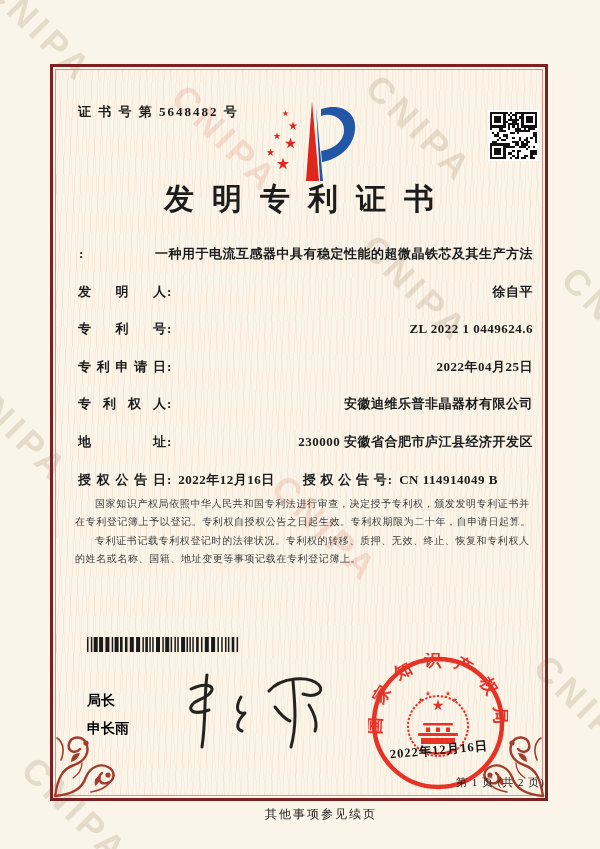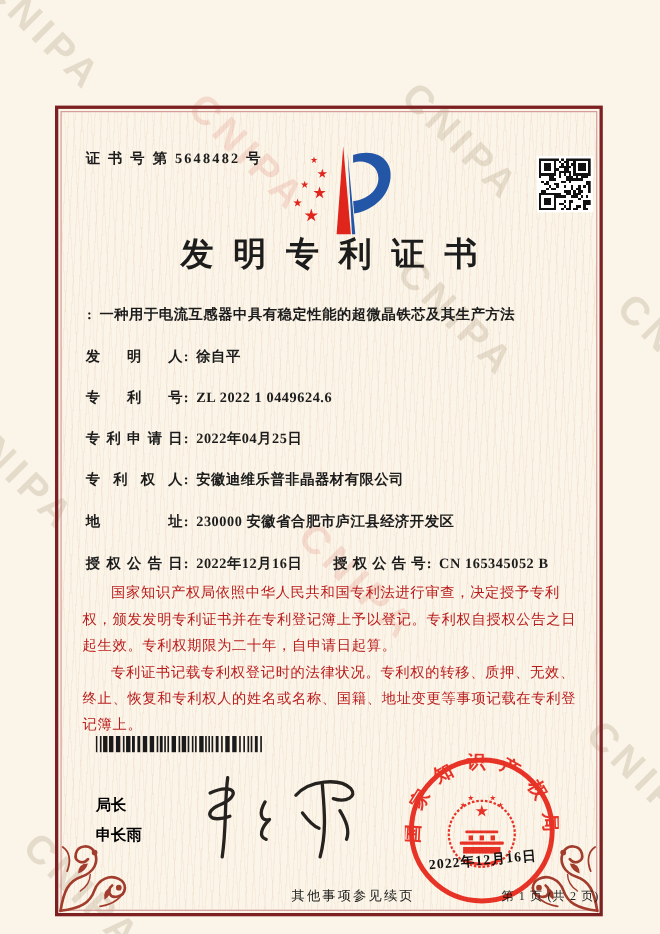--- a/index.html
+++ b/index.html
@@ -18,21 +18,21 @@
   .wm.w3{left:158px;top:118px;}
   .wm.w4{left:348px;top:268px;}
   .wm.w5{left:-52px;top:408px;}
   .wm.w6{left:548px;top:300px;}
   .wm.w7{left:258px;top:508px;}
   .wm.w8{left:520px;top:688px;}
   .wm.w9{left:8px;top:790px;}
 
   
   .frame{position:absolute;left:50px;top:64px;width:492px;height:731px;
-         border:3px solid #7d2022;z-index:2;background:transparent;margin-top:32px;}
+         border:3px solid #7d2022;z-index:2;background:transparent;}
   .frame-inner{position:absolute;inset:2px;border:1px solid #cf9390;
          background:
            repeating-linear-gradient(93deg, rgba(226,168,130,0.13) 0 1px, transparent 1px 6px),
            repeating-linear-gradient(87deg, rgba(226,168,130,0.11) 0 1px, transparent 1px 8px);}
   .ornament{position:absolute;width:100px;height:100px;z-index:3;pointer-events:none;}
   .ornament.bl{left:-2px;bottom:-2px;}
   .ornament.br{right:-2px;bottom:-2px;transform:scaleX(-1);}
 
   
   .cert-no{position:absolute;left:25px;top:36px;font-size:13px;font-weight:bold;
@@ -43,27 +43,27 @@
   .qr svg{display:block;width:100%;height:100%;}
   .title{position:absolute;left:0;top:112px;width:100%;text-align:center;
          font-size:30px;font-weight:bold;letter-spacing:18px;text-indent:18px;z-index:4;}
 
   
   .fields{position:absolute;left:25px;top:178px;width:455px;z-index:4;}
   .frow{position:absolute;left:0;width:455px;display:flex;font-size:13px;
         font-weight:bold;line-height:17px;}
   .flabel{width:88px;flex:0 0 88px;text-align:justify;text-align-last:justify;}
   .fcolon{flex:0 0 auto;margin:0 7px 0 1px;}
-  .fvalue{flex:1;letter-spacing:0.5px;}
+  .fvalue{flex:1;letter-spacing:0.5px;text-align:right;}
   .frow.pair .flabel2{width:84px;flex:0 0 84px;text-align:justify;text-align-last:justify;margin-left:28px;}
   .frow.pair .fvalue{flex:0 0 auto;}
 
   
-  .legal{position:absolute;left:22px;top:428px;width:458px;font-size:13px;
-         line-height:1.84;z-index:4;color:#b91c1c;}
+  .legal{position:absolute;left:22px;top:428px;width:458px;font-size:10px;
+         line-height:1.84;z-index:4;color:#404040;}
   .legal p{margin:0;text-indent:2em;letter-spacing:0.6px;}
 
   
   .barcode{position:absolute;left:34px;top:570px;width:156px;height:15px;z-index:4;}
   .director{position:absolute;left:34px;top:620px;z-index:4;font-size:14px;
             font-weight:bold;line-height:28px;color:#000000;}
   .signature{position:absolute;left:118px;top:596px;width:175px;height:98px;z-index:4;}
   .seal{position:absolute;left:315px;top:586px;width:140px;height:140px;z-index:5;
         opacity:0.94;mix-blend-mode:multiply;}
   .seal-date{position:absolute;left:318px;top:675px;width:136px;text-align:center;
@@ -405,21 +405,21 @@
         <span class="flabel">地址</span>
           <span class="fcolon">:</span>
           <span class="fvalue">230000 安徽省合肥市庐江县经济开发区</span>
       </div>
       <div class="frow pair" style="top:226px">
         <span class="flabel">授权公告日</span>
           <span class="fcolon">:</span>
           <span class="fvalue">2022年12月16日</span>
         <span class="flabel2">授权公告号</span>
           <span class="fcolon">:</span>
-          <span class="fvalue">CN 165345052 B</span>
+          <span class="fvalue">CN 114914049 B</span>
       </div>
     </div>
 
     <div class="legal">
       <p>国家知识产权局依照中华人民共和国专利法进行审查，决定授予专利权，颁发发明专利证书并在专利登记簿上予以登记。专利权自授权公告之日起生效。专利权期限为二十年，自申请日起算。</p>
       <p>专利证书记载专利权登记时的法律状况。专利权的转移、质押、无效、终止、恢复和专利权人的姓名或名称、国籍、地址变更等事项记载在专利登记簿上。</p>
     </div>
 
     <svg class="barcode" id="barcode-svg" viewBox="0 0 156 15" preserveAspectRatio="none">
         <rect x="0" y="0" width="1.5" height="15" fill="#1a1a1a"></rect>

